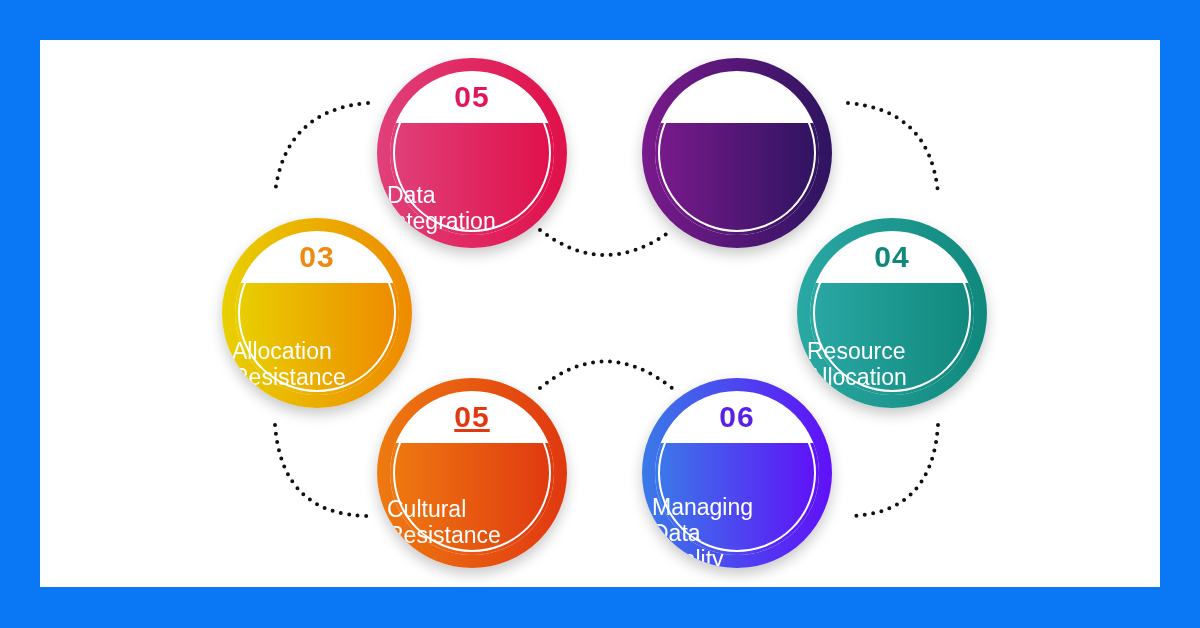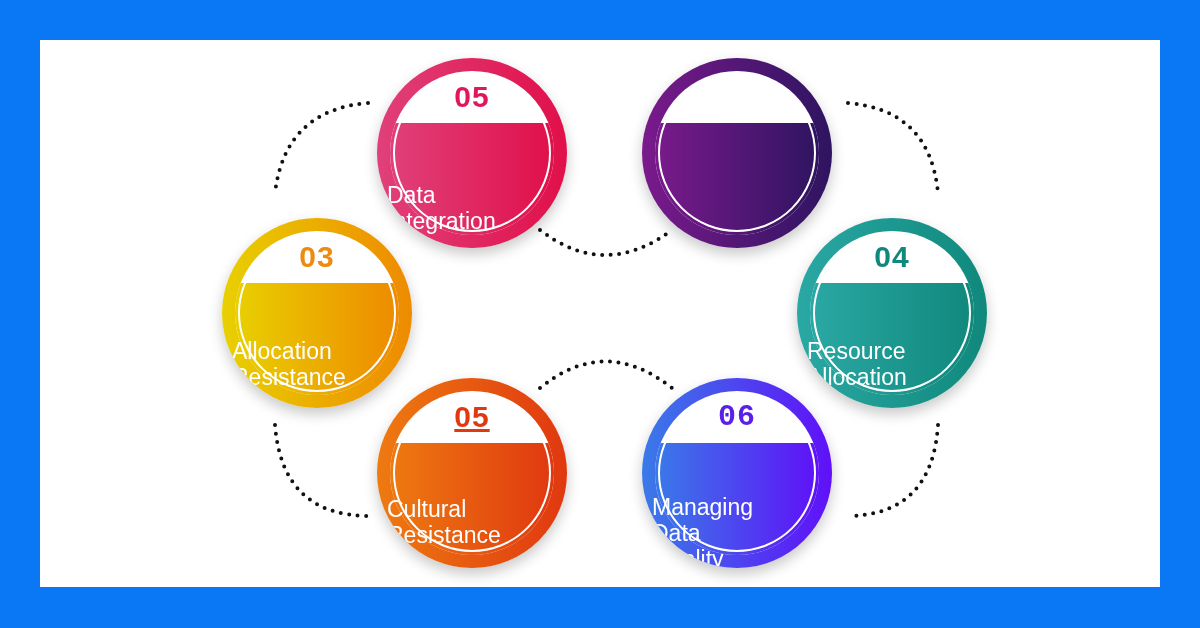--- a/index.html
+++ b/index.html
@@ -135,19 +135,19 @@
     <div>Cultural</div>
     <div>Resistance</div>
   </div>
 </div>
 
 <div class="circle" style="left:642px; top:378px; background: linear-gradient(90deg, #3a7ae8, #6010f8);">
   <div class="inner">
     <div class="lower" style="background: linear-gradient(90deg, #3a7ae8, #6010f8);"></div>
   </div>
   <div class="ring"></div>
-  <div class="num" style="color:#5a20e8;font-family:Liberation Mono, monospace;">06</div>
+  <div class="num" style="color:#5a20e8;">06</div>
   <div class="label" style="top:74px;">
     <div>Managing</div>
     <div>Data</div>
     <div>Quality</div>
   </div>
 </div>
 
 </body></html>

